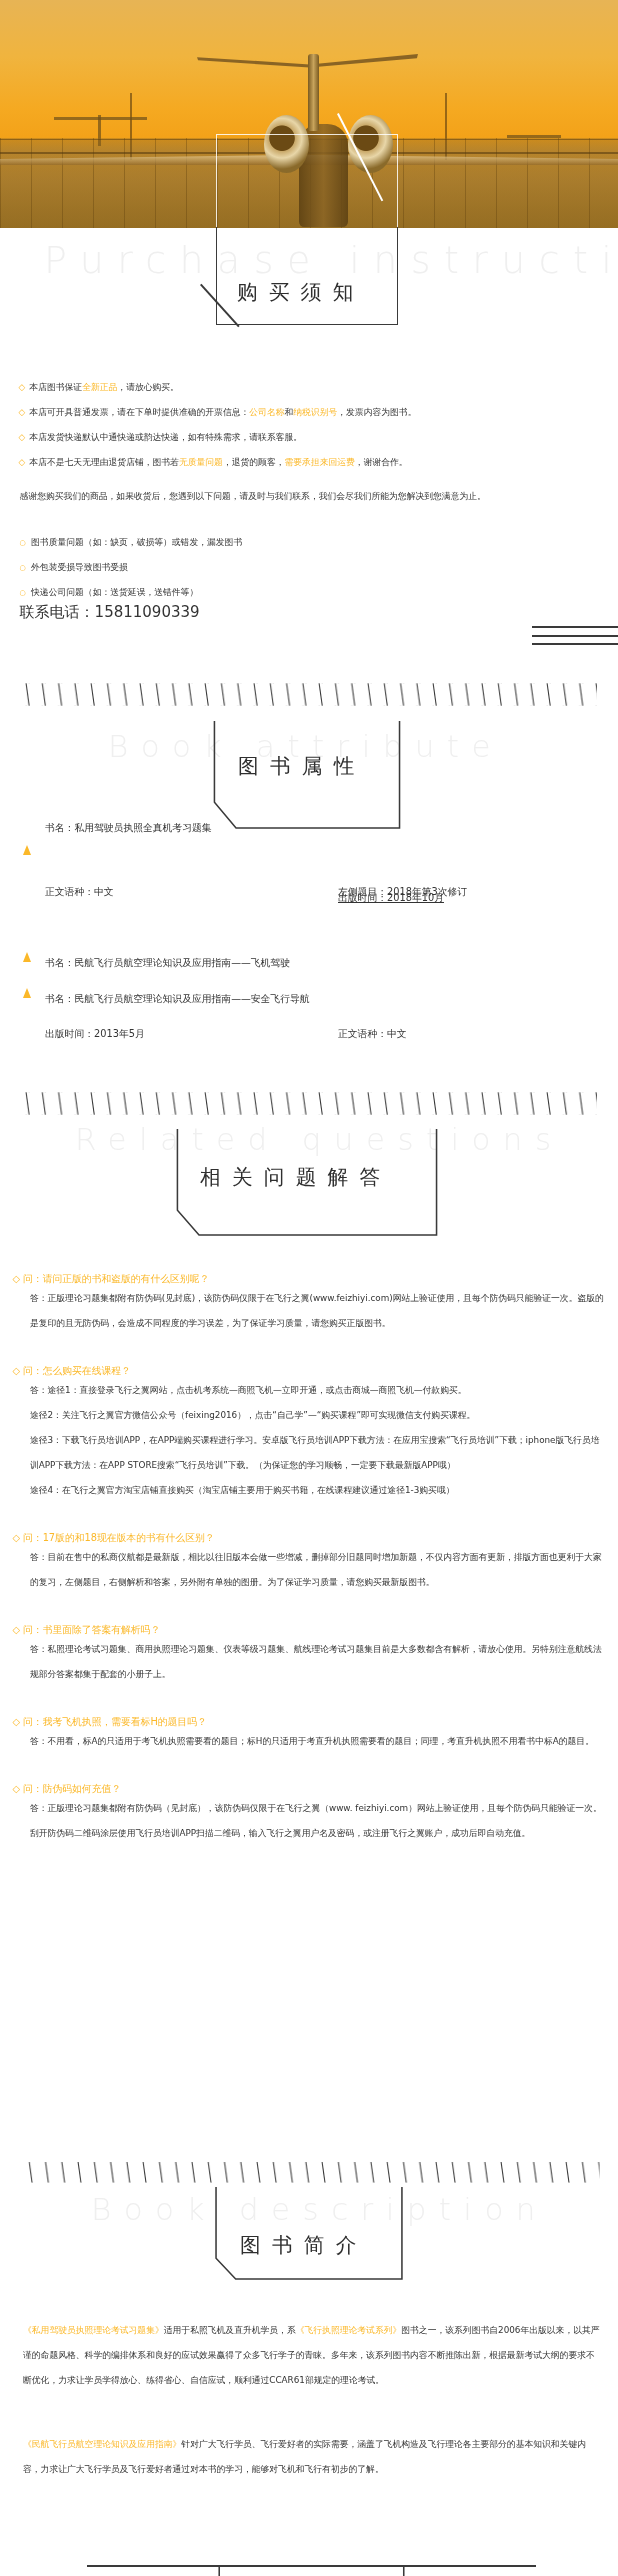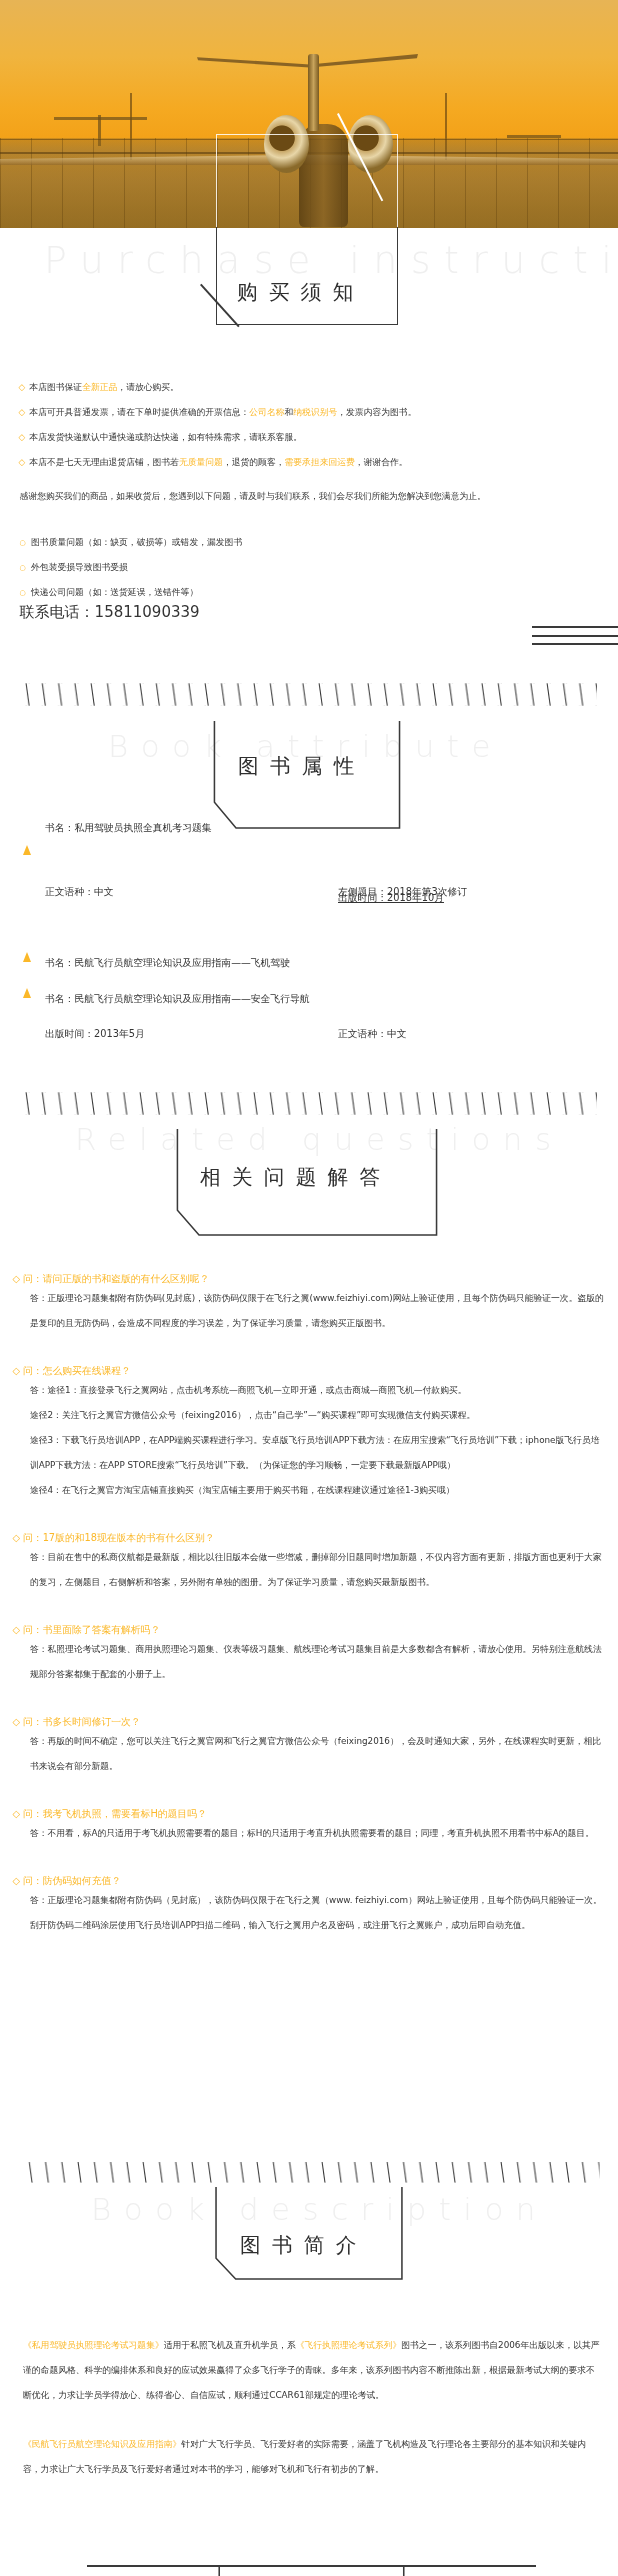--- a/index.html
+++ b/index.html
@@ -146,43 +146,39 @@
   </div>
   <div style="margin-bottom:29px;">
     <div class="q"><span>◇ </span><span>问：17版的和18现在版本的书有什么区别？</span></div>
     <div class="a" style="padding-left:17.5px;">答：目前在售中的私商仪航都是最新版，相比以往旧版本会做一些增减，删掉部分旧题同时增加新题，不仅内容方面有更新，排版方面也更利于大家的复习，左侧题目，右侧解析和答案，另外附有单独的图册。为了保证学习质量，请您购买最新版图书。</div>
   </div>
   <div style="margin-bottom:29px;">
     <div class="q"><span>◇ </span><span>问：书里面除了答案有解析吗？</span></div>
     <div class="a" style="padding-left:17.5px;">答：私照理论考试习题集、商用执照理论习题集、仪表等级习题集、航线理论考试习题集目前是大多数都含有解析，请放心使用。另特别注意航线法规部分答案都集于配套的小册子上。</div>
   </div>
   <div style="margin-bottom:29px;">
-    <div class="q"><span>◇ </span><span>问：书多长时间修订一次？</span></div>
-    <div class="a" style="padding-left:17.5px;">答：再版的时间不确定，您可以关注飞行之翼官网和飞行之翼官方微信公众号（feixing2016），会及时通知大家，另外，在线课程实时更新，相比书来说会有部分新题。</div>
-  </div>
-  <div style="margin-bottom:29px;">
     <div class="q"><span>◇ </span><span>问：我考飞机执照，需要看标H的题目吗？</span></div>
     <div class="a" style="padding-left:17.5px;">答：不用看，标A的只适用于考飞机执照需要看的题目；标H的只适用于考直升机执照需要看的题目；同理，考直升机执照不用看书中标A的题目。</div>
   </div>
   <div>
     <div class="q"><span>◇ </span><span>问：防伪码如何充值？</span></div>
     <div class="a" style="padding-left:17.5px;">答：正版理论习题集都附有防伪码（见封底），该防伪码仅限于在飞行之翼（www. feizhiyi.com）网站上验证使用，且每个防伪码只能验证一次。刮开防伪码二维码涂层使用飞行员培训APP扫描二维码，输入飞行之翼用户名及密码，或注册飞行之翼账户，成功后即自动充值。</div>
   </div>
 </div>
 
 <svg class="abs" style="left:28px;top:2162px;" width="572" height="20.6" viewBox="0 0 1110 40">
   <rect width="1110" height="40" fill="url(#hp)"></rect>
 </svg>
 <div class="abs ghost" style="left:91px;top:2191px;font-size:31px;letter-spacing:12.4px;">Book description</div>
 <svg class="abs" style="left:215px;top:2187px;" width="189" height="94" viewBox="0 0 366 182">
   <polyline points="2,0 2,138 40,178 362,178 362,0" fill="none" stroke="#3a3a3a" stroke-width="3"></polyline>
 </svg>
 <div class="abs title-cn" style="left:240px;top:2231px;">图书简介</div>
 
-<div class="abs a" style="left:23px;top:2318px;width:577px;line-height:25px;margin-top:15px;">
+<div class="abs a" style="left:23px;top:2318px;width:577px;line-height:25px;">
   <span class="accent">《私用驾驶员执照理论考试习题集》</span><span>适用于私照飞机及直升机学员，系</span><span class="accent">《飞行执照理论考试系列》</span><span>图书之一，该系列图书自2006年出版以来，以其严谨的命题风格、科学的编排体系和良好的应试效果赢得了众多飞行学子的青睐。多年来，该系列图书内容不断推陈出新，根据最新考试大纲的要求不断优化，力求让学员学得放心、练得省心、自信应试，顺利通过CCAR61部规定的理论考试。</span>
 </div>
 <div class="abs a" style="left:23px;top:2432px;width:577px;line-height:25px;">
   <span class="accent">《民航飞行员航空理论知识及应用指南》</span><span>针对广大飞行学员、飞行爱好者的实际需要，涵盖了飞机构造及飞行理论各主要部分的基本知识和关键内容，力求让广大飞行学员及飞行爱好者通过对本书的学习，能够对飞机和飞行有初步的了解。</span>
 </div>
 
 <div class="abs" style="left:87px;top:2565px;width:449px;height:1.5px;background:#3a3a3a;"></div>
 
 <svg class="abs" style="left:218px;top:2566px;" width="188" height="100" viewBox="0 0 364 194">
   <polyline points="2,0 2,150 42,190 360,190 360,0" fill="none" stroke="#3a3a3a" stroke-width="3"></polyline>

